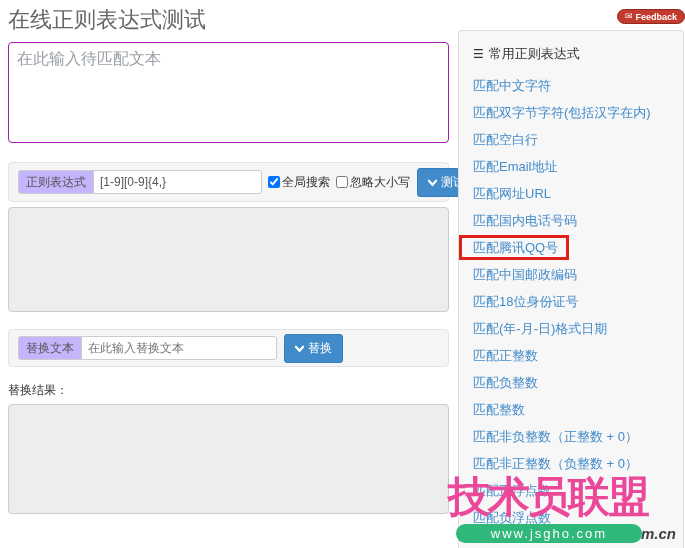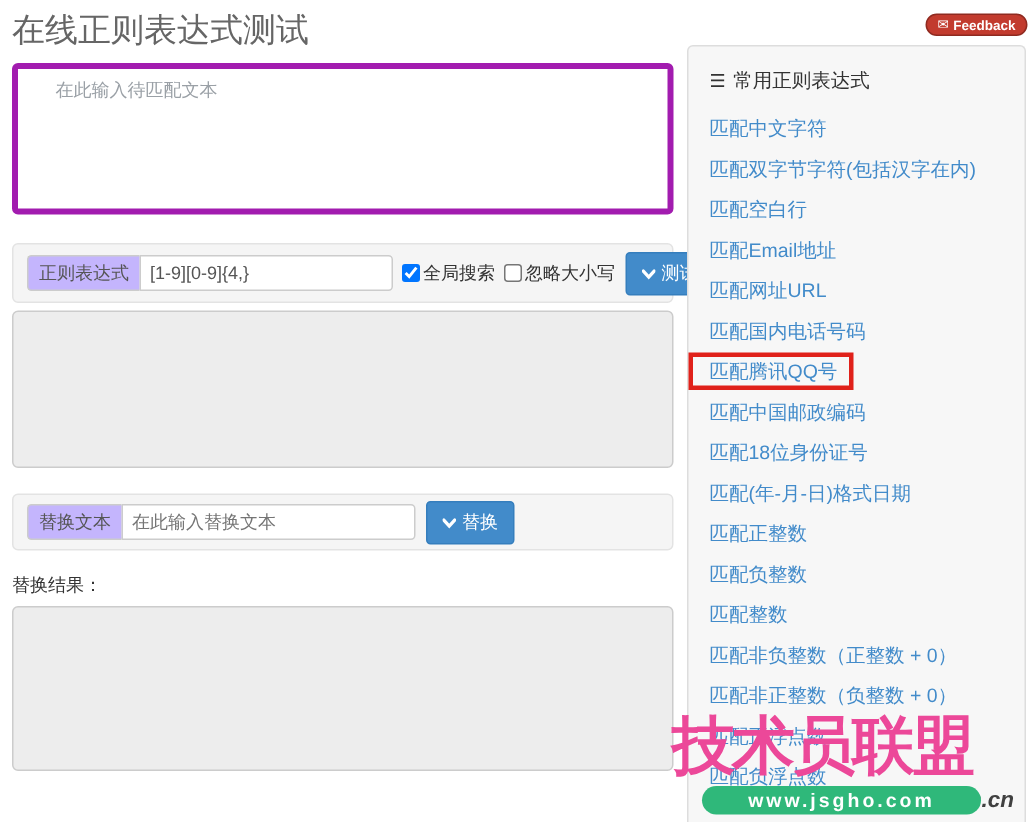--- a/index.html
+++ b/index.html
@@ -4,21 +4,21 @@
 <style>
   * { margin:0; padding:0; box-sizing:border-box; }
   html,body { width:685px; height:548px; overflow:hidden; background:#fff;
     font-family:"Liberation Sans","DejaVu Sans",sans-serif; }
 
   .main-col { position:absolute; left:8px; top:0; width:441px; }
 
   .page-title { margin-top:5px; font-size:22px; font-weight:400; color:#666; }
 
   .match-textarea { display:block; margin-top:7px; width:441px; height:101px;
-    border:4px solid #a21caf; border-radius:4px; padding:6px 25px; font-size:12px;
+    border:1px solid #a21caf; border-radius:4px; padding:6px 8px; font-size:16px;
     color:#333; resize:none; outline:none; background:#fff;
     font-family:"Liberation Sans",sans-serif; }
   .match-textarea::placeholder { color:#9aa0a6; }
 
   .well { margin-top:19px; width:441px; background:#f5f5f5;
     border:1px solid #e3e3e3; border-radius:4px; display:flex;
     align-items:center; padding:8px 9px; }
   .well.regex-row { height:40px; }
   .well.replace-row { margin-top:17px; height:38px; }
 
@@ -61,23 +61,23 @@
   .list-icon { font-size:12px; color:#333; line-height:12px; }
   .regex-list { list-style:none; }
   .regex-list li { height:27px; line-height:27px; font-size:13px;
     color:#428bca; white-space:nowrap; cursor:pointer; position:relative; }
   .hl-box { position:absolute; left:-14px; top:1px; width:110px; height:25px;
     border:3px solid #e0211a; pointer-events:none; }
 
   .wm-logo { position:absolute; left:448px; top:476px; font-size:42px;
     font-weight:700; color:#ec4899; letter-spacing:-2px; line-height:1;
     z-index:5; pointer-events:none; }
-  .wm-pill { position:absolute; left:468px; top:524px; width:186px;
+  .wm-pill { position:absolute; left:456px; top:524px; width:186px;
     height:19px; background:#2fb87a; border-radius:10px; color:#fff;
-    font-size:13px; font-weight:bold; letter-spacing:2px; text-align:center;
+    font-size:13px; font-weight:normal; letter-spacing:2px; text-align:center;
     line-height:19px; z-index:5; pointer-events:none; }
   .wm-extra { position:absolute; left:641px; top:525px; font-size:15px;
     font-weight:bold; font-style:italic; color:#404040; z-index:4;
     pointer-events:none; }
 </style>
 </head>
 <body>
 
 <div class="main-col">
   <div class="page-title">在线正则表达式测试</div>

